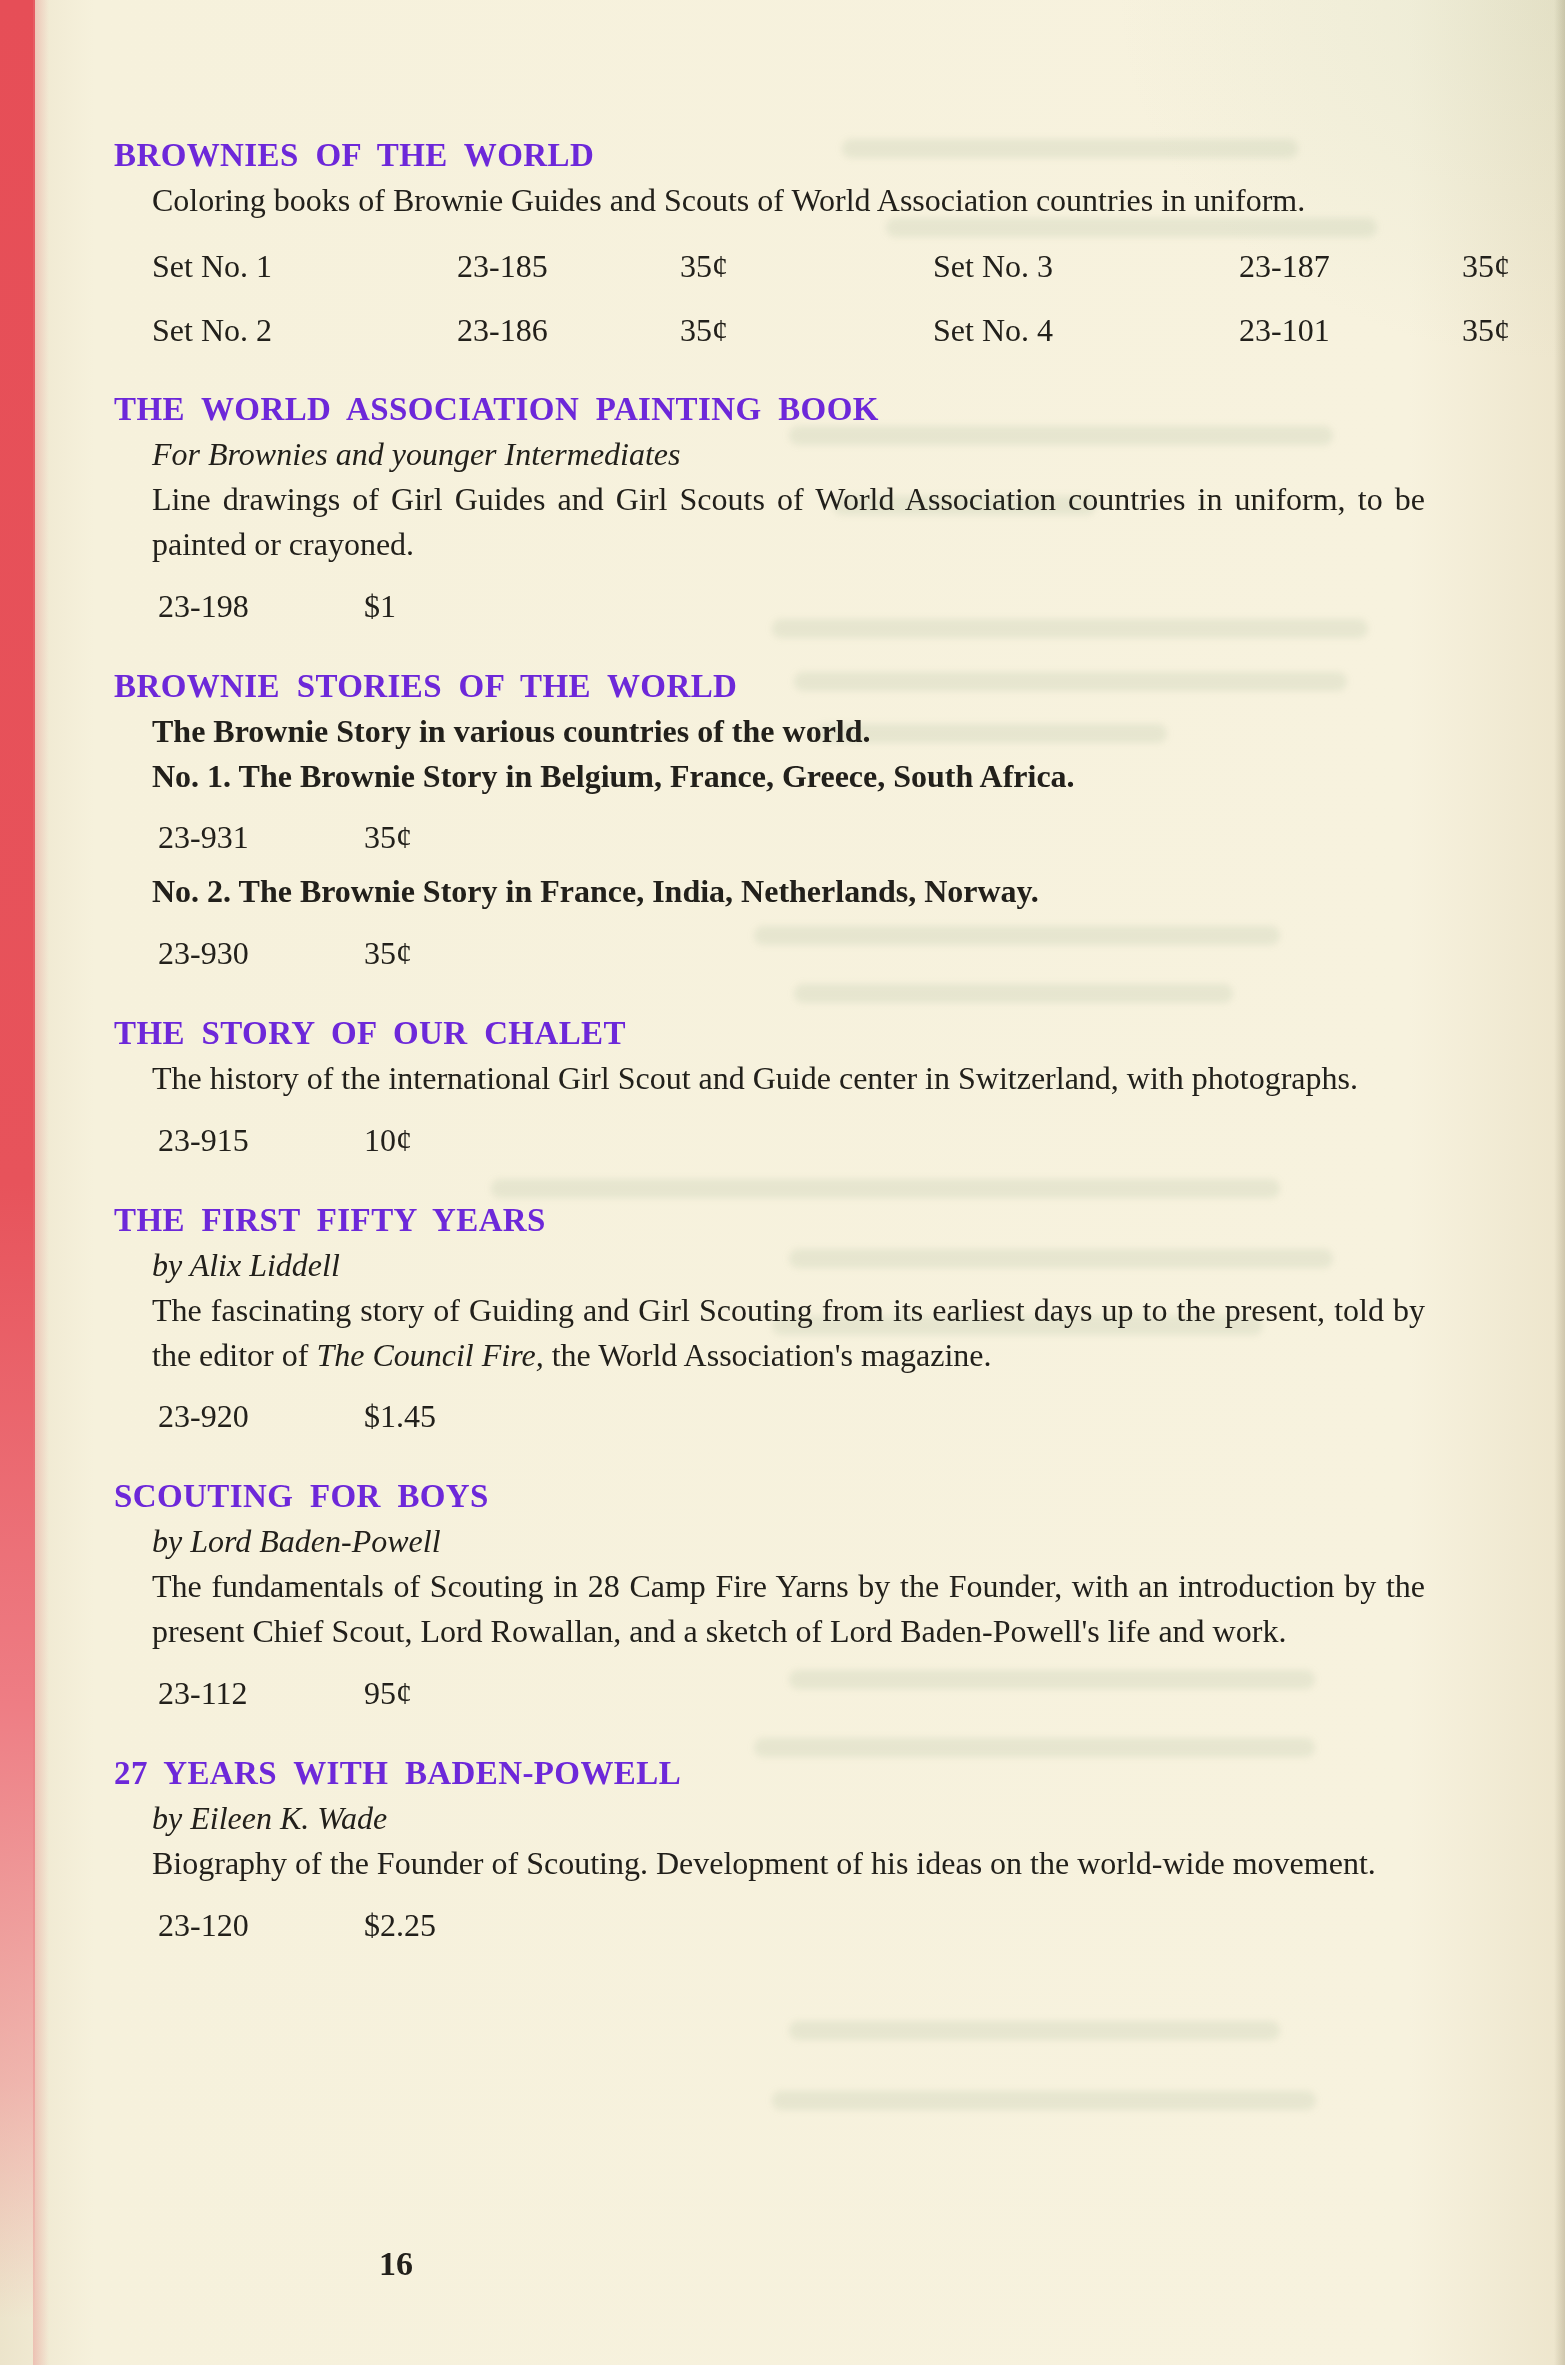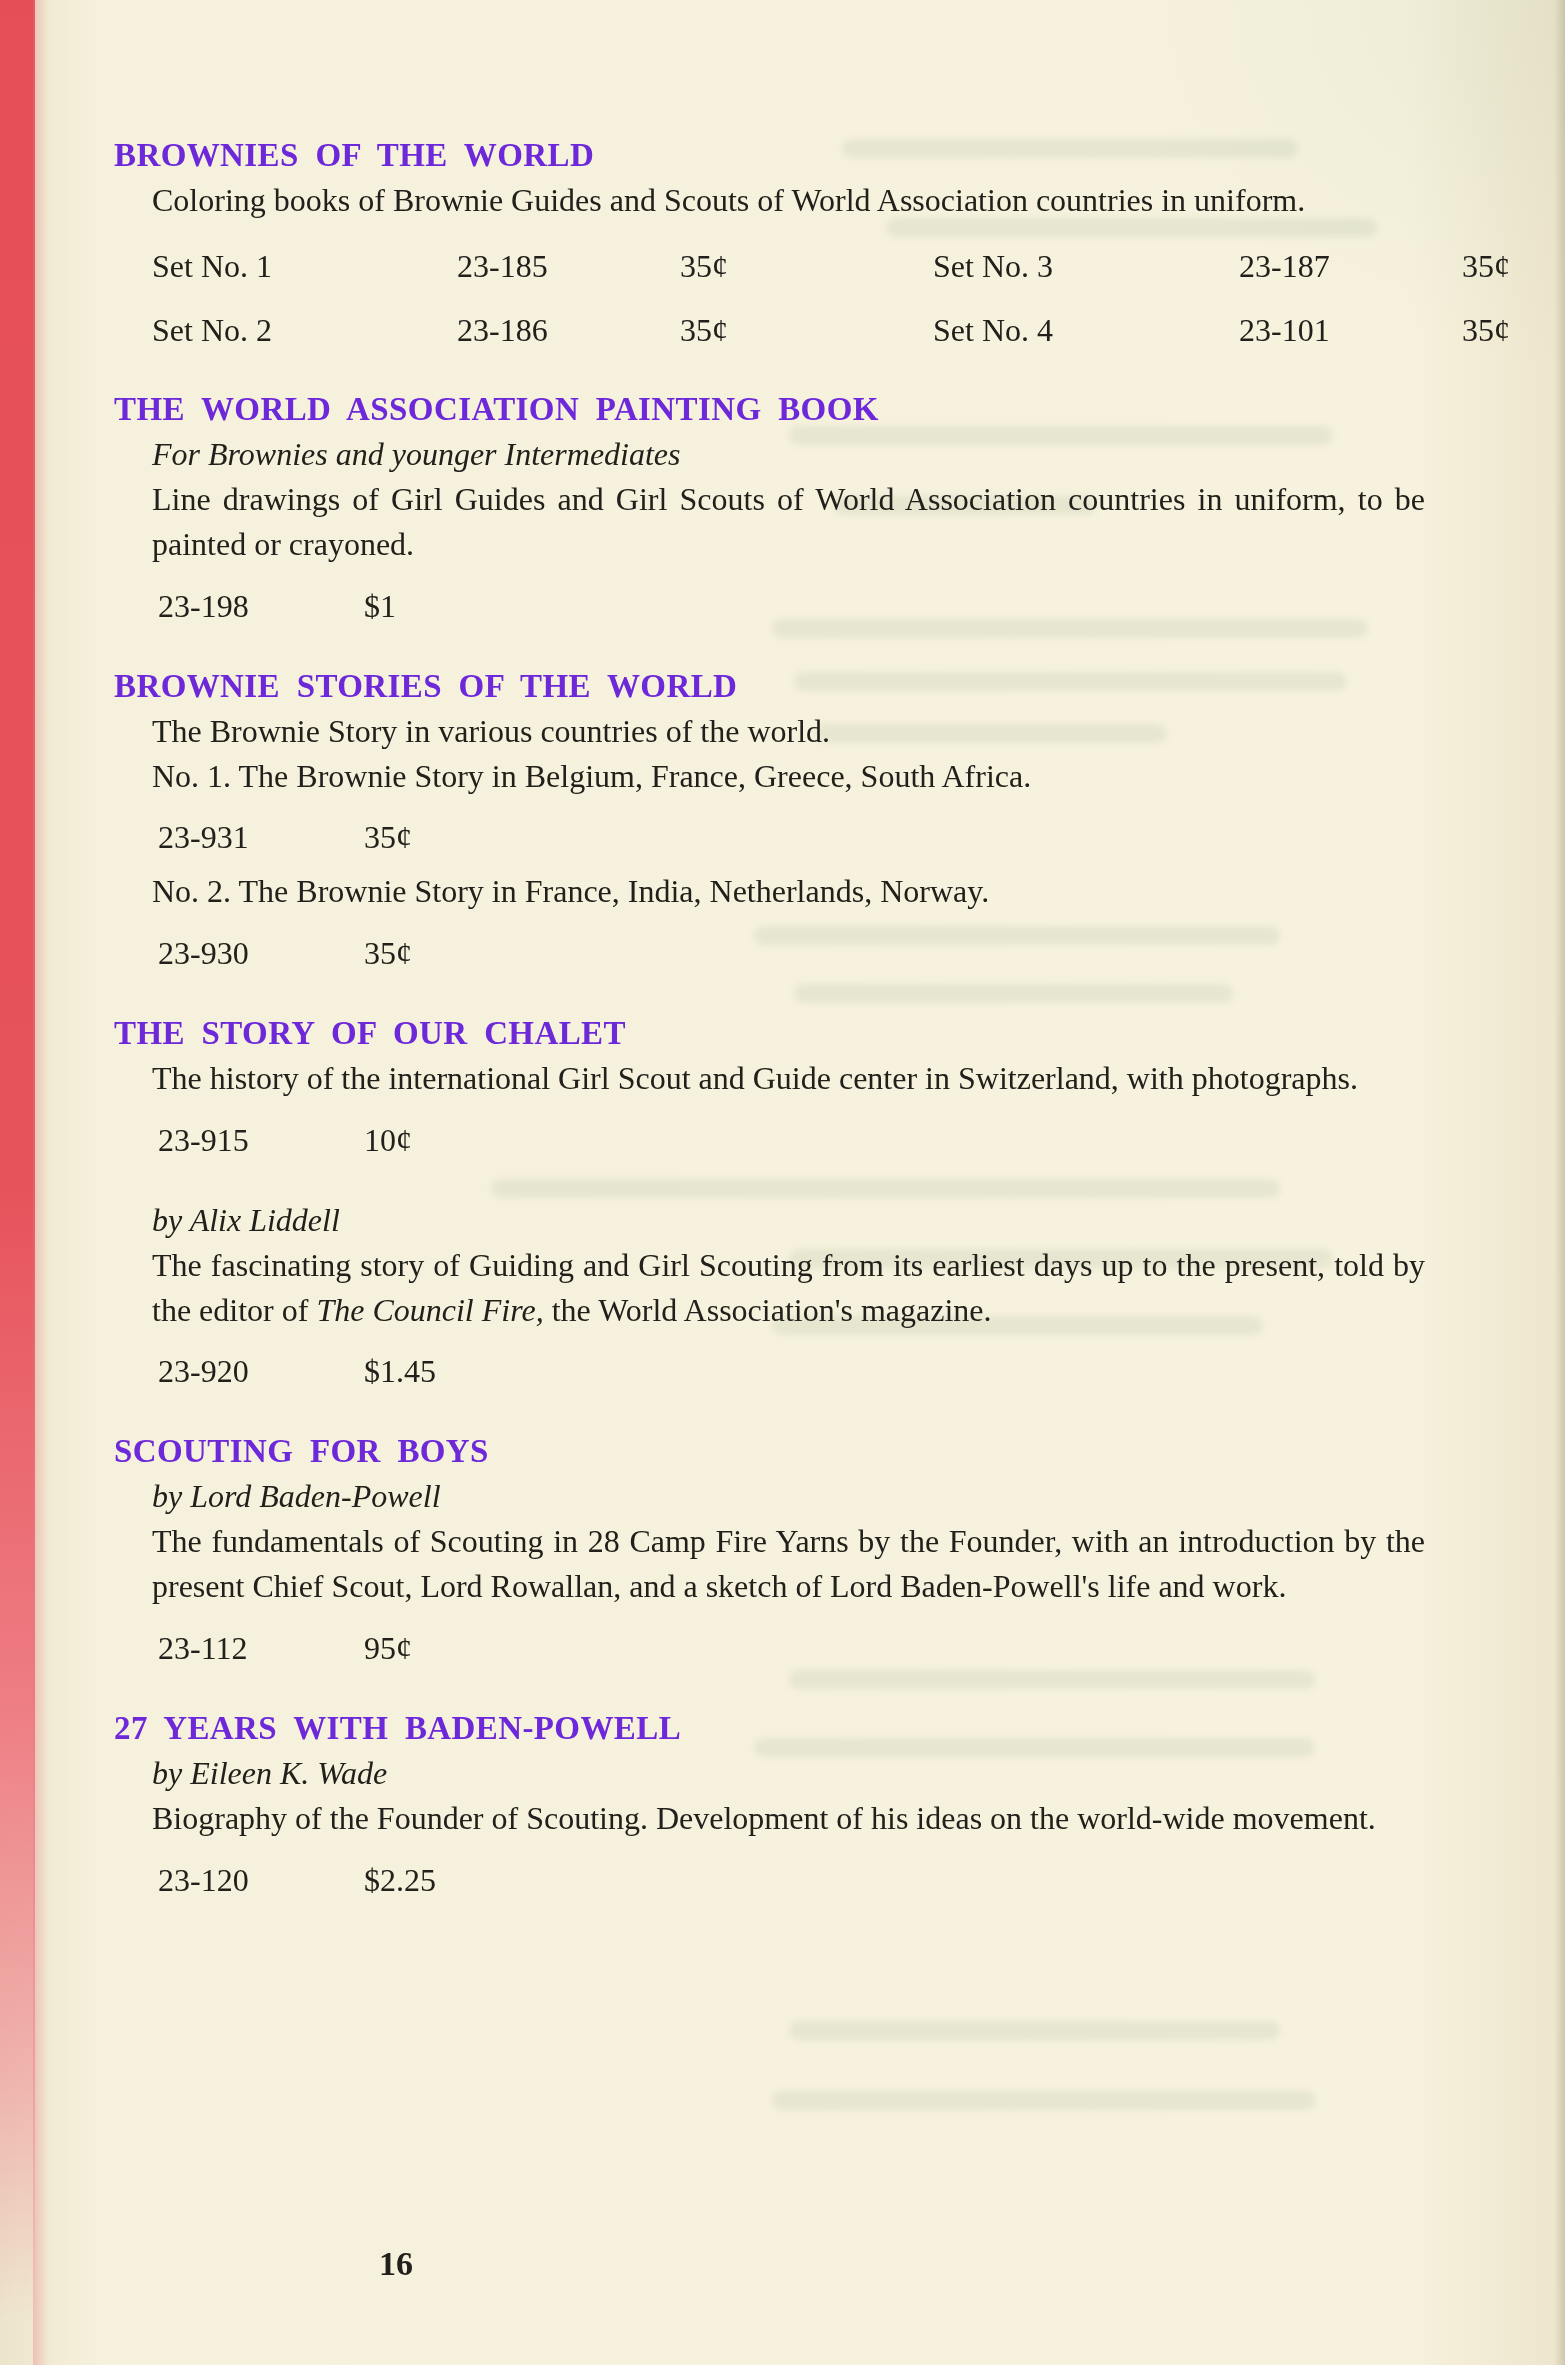--- a/index.html
+++ b/index.html
@@ -96,20 +96,21 @@
     text-align: justify;
   }
   p.desc .italic { font-style: italic; }
 
   p.plainline {
     margin: 0;
     padding-left: 38px;
     font-size: 32px;
     line-height: 45px;
     text-align: left;
+    font-weight: bold;
   }
 
   p.price-line {
     margin: 16.7px 0 8.8px 0;
     padding-left: 44px;
     font-size: 32px;
     line-height: 45px;
   }
   p.price-line .code {
     display: inline-block;
@@ -209,20 +210,21 @@
   <section class="entry">
     <h2 class="title">THE STORY OF OUR CHALET</h2>
     <p class="desc">The history of the international Girl Scout and Guide center in Switzerland, with photographs.</p>
     <p class="price-line">
       <span class="code">23-915</span>
       <span class="price">10¢</span>
     </p>
   </section>
 
   <section class="entry">
+    <h2 class="title">THE FIRST FIFTY YEARS</h2>
     <p class="byline">by Alix Liddell</p>
     <p class="desc"><span>The fascinating story of Guiding and Girl Scouting from its earliest days up to the present, told by the editor of </span><span class="italic">The Council Fire,</span><span> the World Association's magazine.</span></p>
     <p class="price-line">
       <span class="code">23-920</span>
       <span class="price">$1.45</span>
     </p>
   </section>
 
   <section class="entry">
     <h2 class="title">SCOUTING FOR BOYS</h2>

